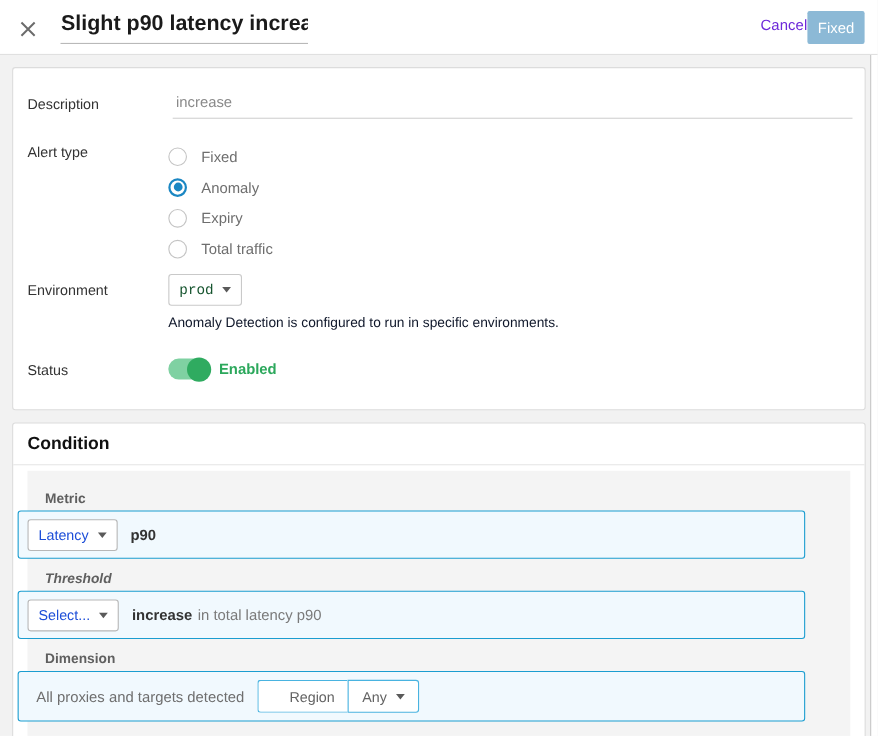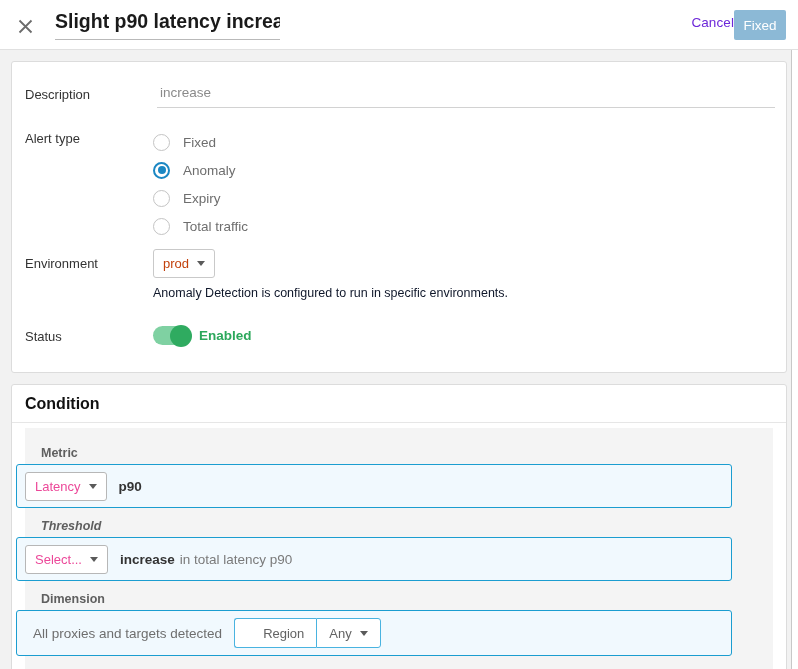--- a/index.html
+++ b/index.html
@@ -144,21 +144,21 @@
   .env-select {
     position: absolute; left: 153px; top: 249px;
     height: 29px;
     border: 1px solid #c9c9c9;
     border-radius: 3px;
     background: #ffffff;
     display: inline-flex; align-items: center;
     padding: 0 9px;
     cursor: pointer;
   }
-  .env-select .sel-text { font-size: 13px; color: #c2410c; }
+  .env-select .sel-text { font-size: 13px; color: #14532d; font-family: Liberation Mono, monospace; }
   .caret {
     display: inline-block;
     margin-left: 8px;
     width: 0; height: 0;
     border-left: 4.5px solid transparent;
     border-right: 4.5px solid transparent;
     border-top: 5px solid #5a5a5a;
   }
   .env-help { left: 153px; top: 286px; }
 
@@ -214,21 +214,21 @@
   .pill-select {
     height: 29px;
     border: 1px solid #b7b7b7;
     border-radius: 3px;
     background: #ffffff;
     display: inline-flex; align-items: center;
     padding: 0 9px;
     cursor: pointer;
     flex: 0 0 auto;
   }
-  .pill-select .sel-text { font-size: 13px; color: #ec4899; }
+  .pill-select .sel-text { font-size: 13px; color: #1d4ed8; }
   .inline-strong {
     font-size: 13.5px; font-weight: bold; color: #333333;
     margin-left: 12px;
   }
   .inline-muted {
     font-size: 13.5px; color: #7a7a7a;
     margin-left: 5px;
   }
   .dim-text {
     font-size: 13.5px; color: #6e6e6e;

